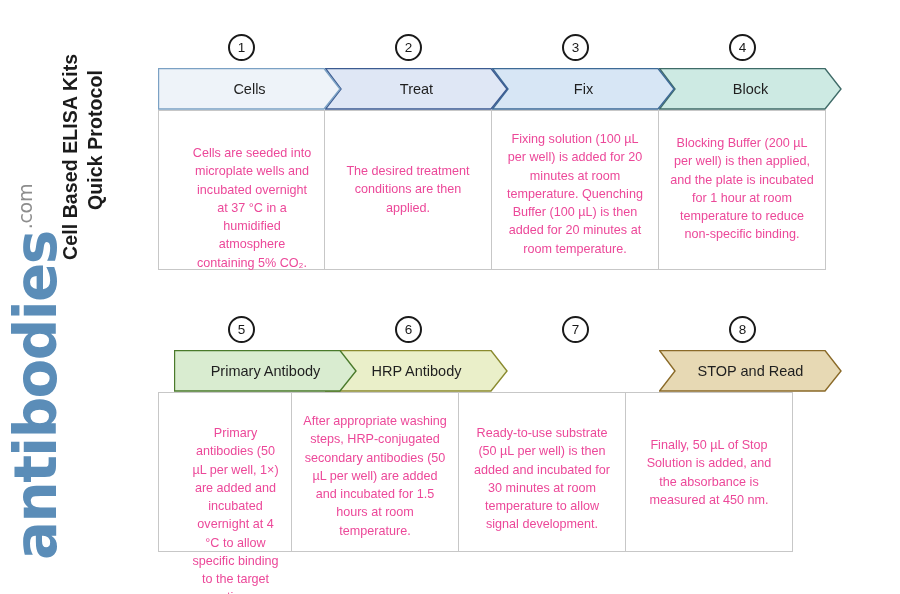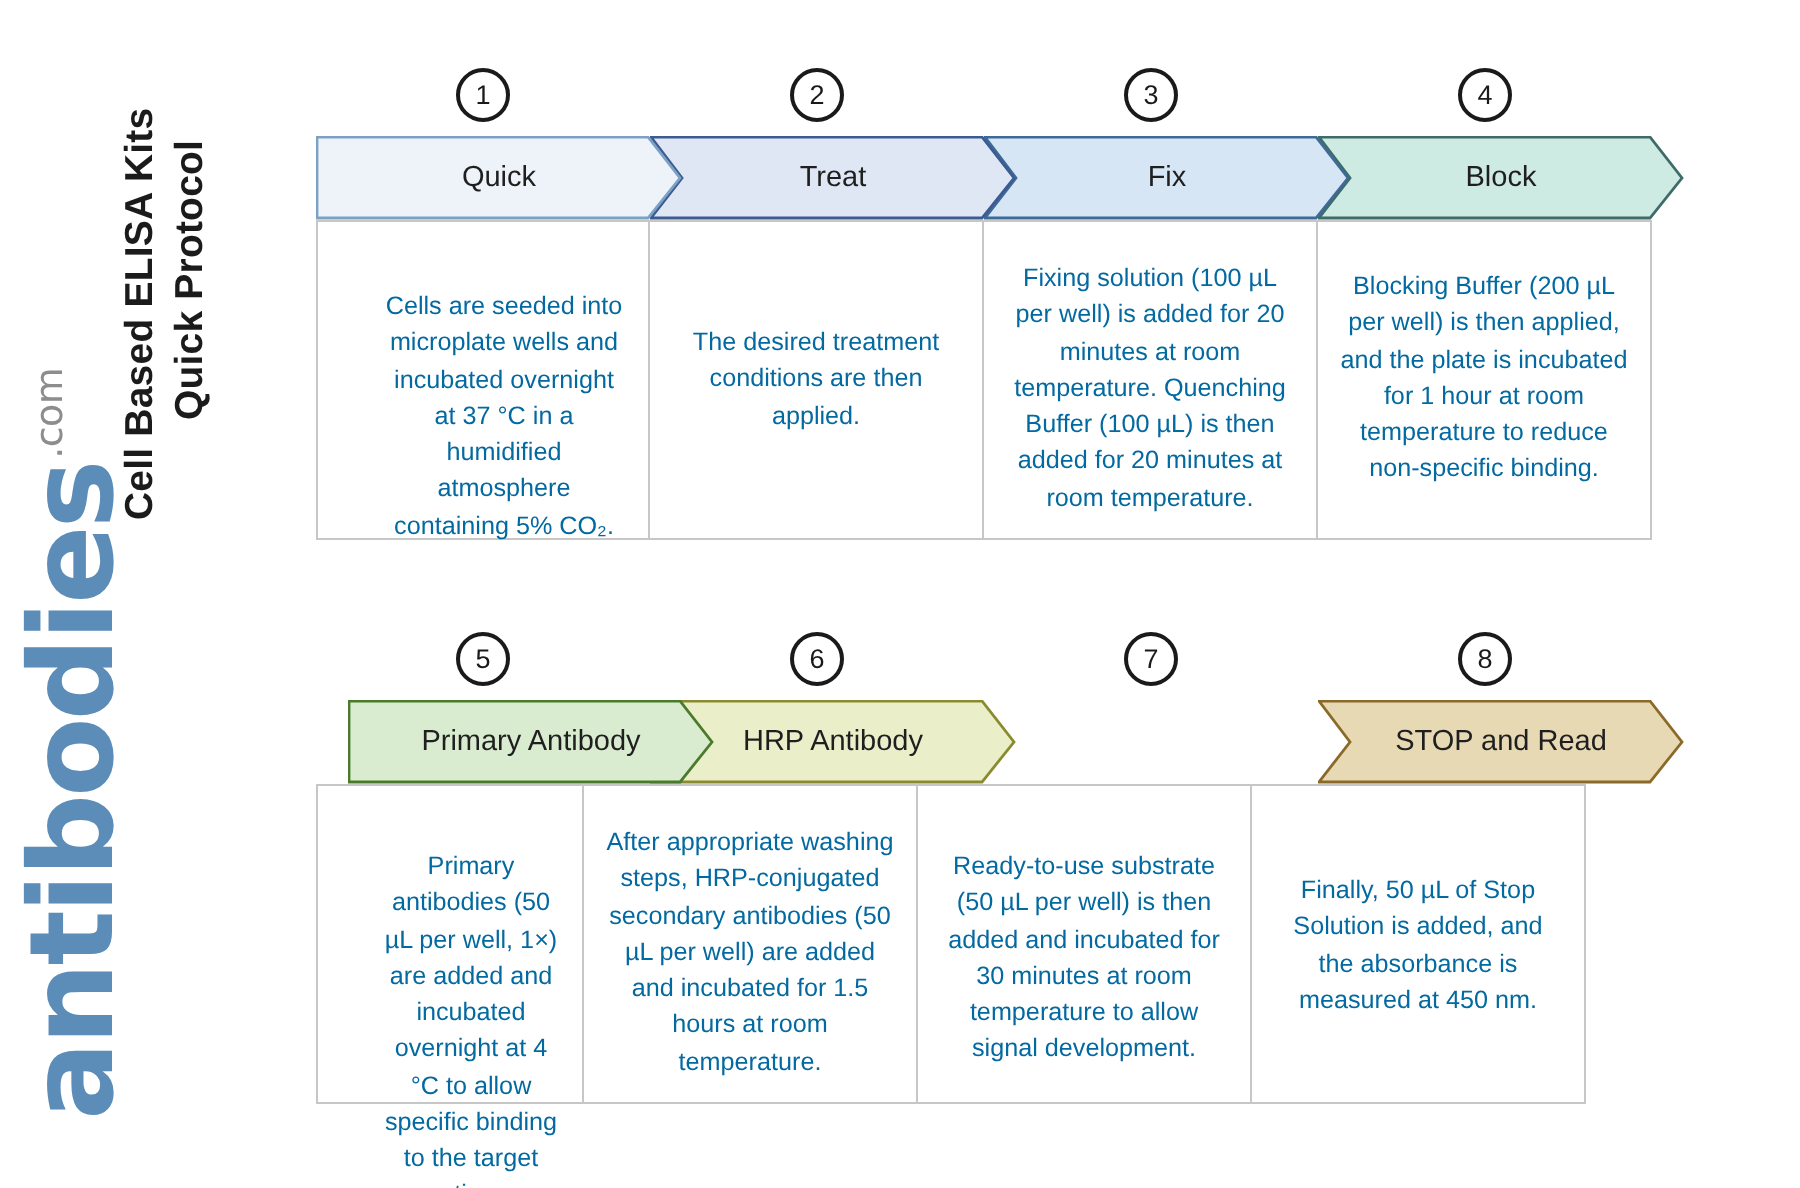--- a/index.html
+++ b/index.html
@@ -150,21 +150,21 @@
     padding: 13px 11px 10px 11px;
     display: flex;
     align-items: flex-start;
     justify-content: center;
     text-align: center;
   }
   .body-cell:first-child { border-left: 1px solid #c7c7c7; padding-left: 32px; }
   .body-cell .body-text {
     font-size: 12.6px;
     line-height: 1.45;
-    color: #0369a1;
+    color: #ec4899;
     max-width: 100%;
   }
   .body-cell.c1 .body-text { padding-top: 20px; }
   .body-cell.c2 .body-text { padding-top: 38px; }
   .body-cell.c3 .body-text { padding-top: 6px; }
   .body-cell.c4 .body-text { padding-top: 10px; }
   .body-cell.c5 .body-text { padding-top: 18px; }
   .body-cell.c6 .body-text { padding-top: 6px; }
   .body-cell.c7 .body-text { padding-top: 18px; }
   .body-cell.c8 .body-text { padding-top: 30px; }
@@ -201,21 +201,21 @@
         <span>4</span>
       </div>
     </div>
   <div class="chevron-strip">
       <div class="chevron" style="left: 0px; width: 183px; z-index: 10;">
         <div class="chev-shape">
           <svg viewBox="0 0 183 42" preserveAspectRatio="none">
             <path d="M 0.5 0.5 L 166 0.5 L 182 21 L 166 41 L 0.5 41 Z" fill="#eef3f9" stroke="#7ba1c4" stroke-width="1.4" stroke-linejoin="miter"></path>
           </svg>
         </div>
-        <span class="chev-label">Quick</span>
+        <span class="chev-label">Cells</span>
       </div>
       <div class="chevron" style="left: 167px; width: 183px; z-index: 9;">
         <div class="chev-shape">
           <svg viewBox="0 0 183 42" preserveAspectRatio="none">
             <path d="M 0.5 0.5 L 166 0.5 L 182 21 L 166 41 L 0.5 41 L 16 21 Z" fill="#dfe7f5" stroke="#3c5b91" stroke-width="1.4" stroke-linejoin="miter"></path>
           </svg>
         </div>
         <span class="chev-label">Treat</span>
       </div>
       <div class="chevron" style="left: 334px; width: 183px; z-index: 8;">

